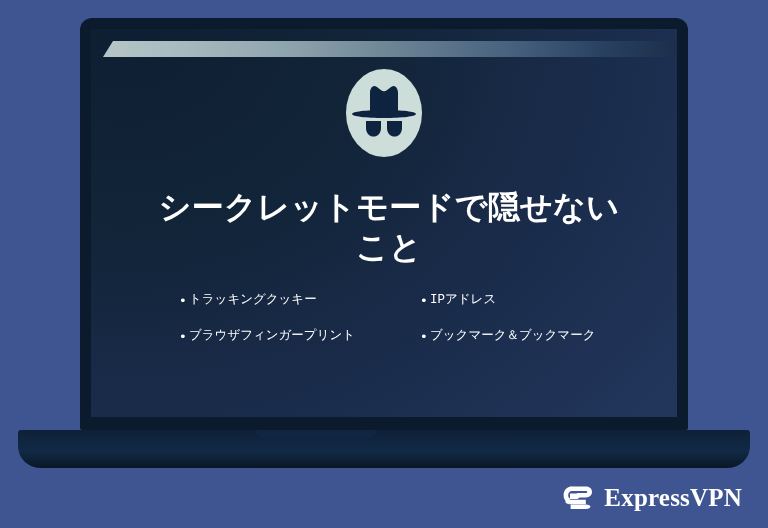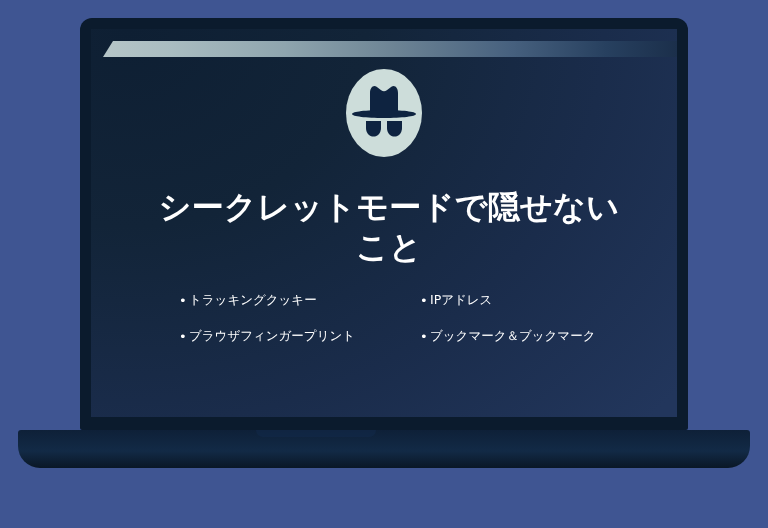--- a/index.html
+++ b/index.html
@@ -144,21 +144,21 @@
     margin-bottom: 16px;
     font-family: "DejaVu Sans", "Liberation Sans", sans-serif;
   }
   .bullet-dot {
     flex: 0 0 auto;
     width: 10px;
     font-size: 13px;
     line-height: 1.5;
     color: #ffffff;
   }
-  .bullet-text { flex: 1 1 auto; }
+  .bullet-text { flex: 1 1 auto; font-family: Liberation Mono, monospace; }
 
   .col-right .bullet-item { font-size: 12.5px; }
 
   
   .brand {
     position: absolute;
     right: 26px;
     bottom: 14px;
     display: flex;
     align-items: center;
@@ -234,14 +234,27 @@
           </div>
         </div>
 
       </div>
     </div>
 
     <div class="laptop-base"></div>
     <div class="laptop-base-notch"></div>
   </div>
 
+  <div class="brand">
+    <div class="brand-mark">
+      <svg viewBox="0 0 34 34" width="34" height="34" aria-hidden="true">
+        <path d="M9.2 6.6 L25.0 6.6 C28.6 6.6 31.0 8.9 31.0 12.0 C31.0 15.1 28.6 17.4 25.0 17.4 L16.0 17.4 L16.0 13.0 L24.6 13.0 C25.7 13.0 26.3 12.6 26.3 12.0 C26.3 11.4 25.7 11.0 24.6 11.0 L9.2 11.0 Z" fill="#ffffff"></path>
+        <path d="M9.0 13.1 L21.5 13.1 L17.2 17.5 L9.0 17.5 Z" fill="#ffffff" opacity="0"></path>
+        <path d="M9.0 13.6 L20.2 13.6 C21.0 13.6 21.3 14.5 20.8 15.0 L17.0 18.8 C16.8 19.0 16.5 19.1 16.2 19.1 L9.0 19.1 Z" fill="#ffffff"></path>
+        <path d="M9.0 19.8 L24.8 19.8 L24.8 24.2 L9.0 24.2 C6.4 24.2 4.4 23.2 4.4 22.0 C4.4 20.8 6.4 19.8 9.0 19.8 Z" fill="#ffffff"></path>
+        <path d="M9.6 24.6 L25.0 24.6 C27.5 24.6 29.4 25.6 29.4 26.8 C29.4 28.0 27.5 29.0 25.0 29.0 L9.6 29.0 Z" fill="#ffffff"></path>
+        <path d="M10.6 6.6 C6.0 6.6 2.6 10.4 2.6 15.2 C2.6 18.6 4.2 21.3 6.9 22.6 L9.4 18.8 C8.0 18.2 7.2 16.9 7.2 15.2 C7.2 12.9 8.7 11.1 10.9 11.1 Z" fill="#ffffff"></path>
+      </svg>
+    </div>
+    <div class="brand-word">ExpressVPN</div>
+  </div>
 
 </div>
 
 </body></html>

